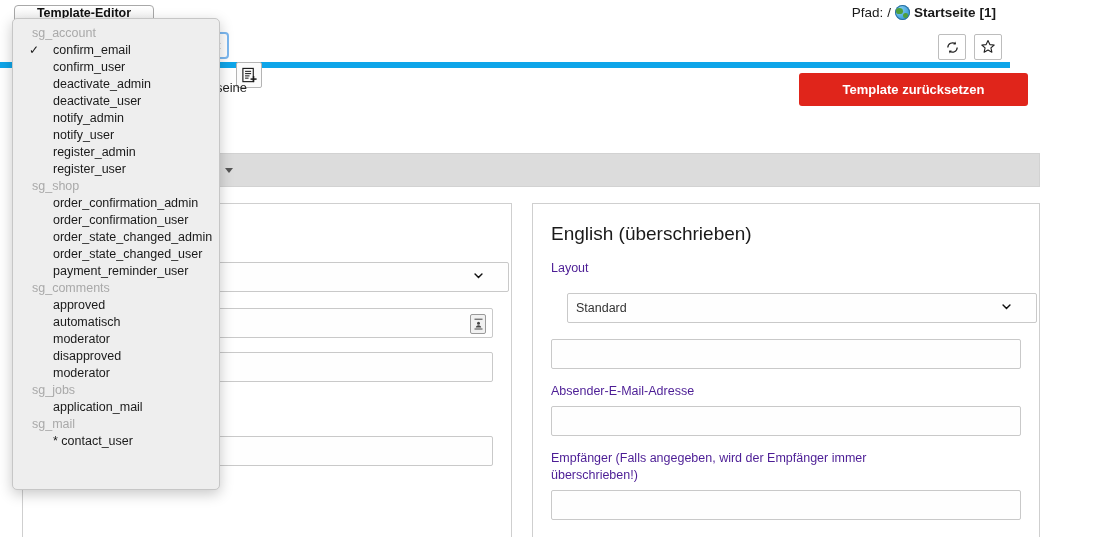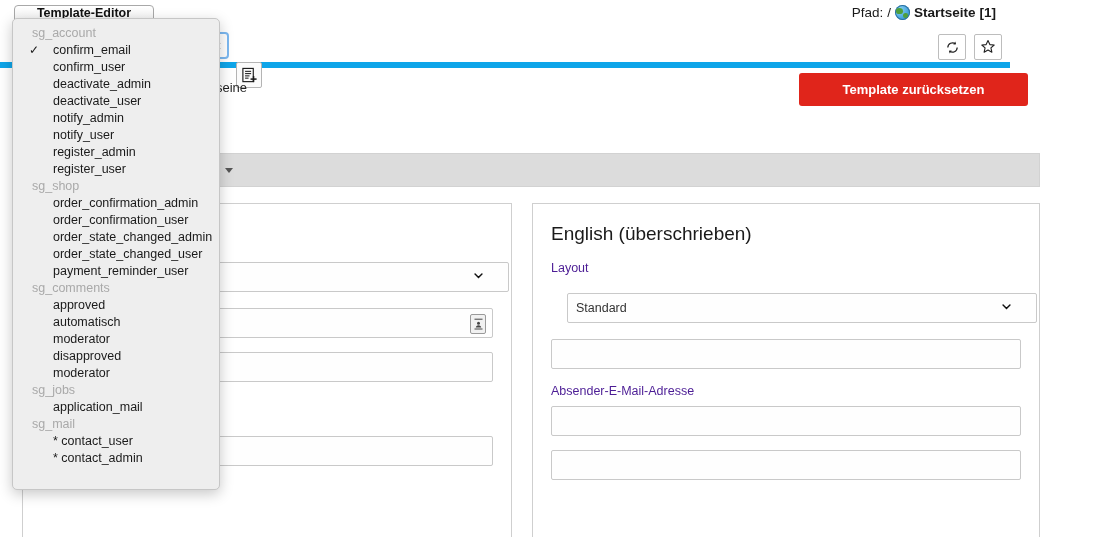--- a/index.html
+++ b/index.html
@@ -432,20 +432,24 @@
     <svg class="chev" viewBox="0 0 10 7">
       <path d="M1 1.2L5 5.2 9 1.2" fill="none" stroke="#111" stroke-width="1.7" stroke-linecap="round"></path>
     </svg>
   </div>
 
   <input class="text-input" value="" style="">
 
   <div class="field-label">Absender-E-Mail-Adresse</div>
   <input class="text-input" value="" style="">
 
+  <div class="field-label two-line">
+    <span>Empfänger (Falls angegeben, wird der Empfänger immer</span><br>
+    <span>überschrieben!)</span>
+  </div>
   <input class="text-input" value="" style="">
 </div>
 
 <div id="template-dropdown">
     <div class="dd-group">sg_account</div>
     <div class="dd-item"><span class="dd-check">✓</span><span>confirm_email</span></div>
     <div class="dd-item"><span>confirm_user</span></div>
     <div class="dd-item"><span>deactivate_admin</span></div>
     <div class="dd-item"><span>deactivate_user</span></div>
     <div class="dd-item"><span>notify_admin</span></div>
@@ -461,14 +465,13 @@
     <div class="dd-group">sg_comments</div>
     <div class="dd-item"><span>approved</span></div>
     <div class="dd-item"><span>automatisch</span></div>
     <div class="dd-item"><span>moderator</span></div>
     <div class="dd-item"><span>disapproved</span></div>
     <div class="dd-item"><span>moderator</span></div>
     <div class="dd-group">sg_jobs</div>
     <div class="dd-item"><span>application_mail</span></div>
     <div class="dd-group">sg_mail</div>
     <div class="dd-item"><span>* contact_user</span></div>
-    <div class="dd-item"><span>* contact_admin</span></div>
   </div>
 
 </body></html>

